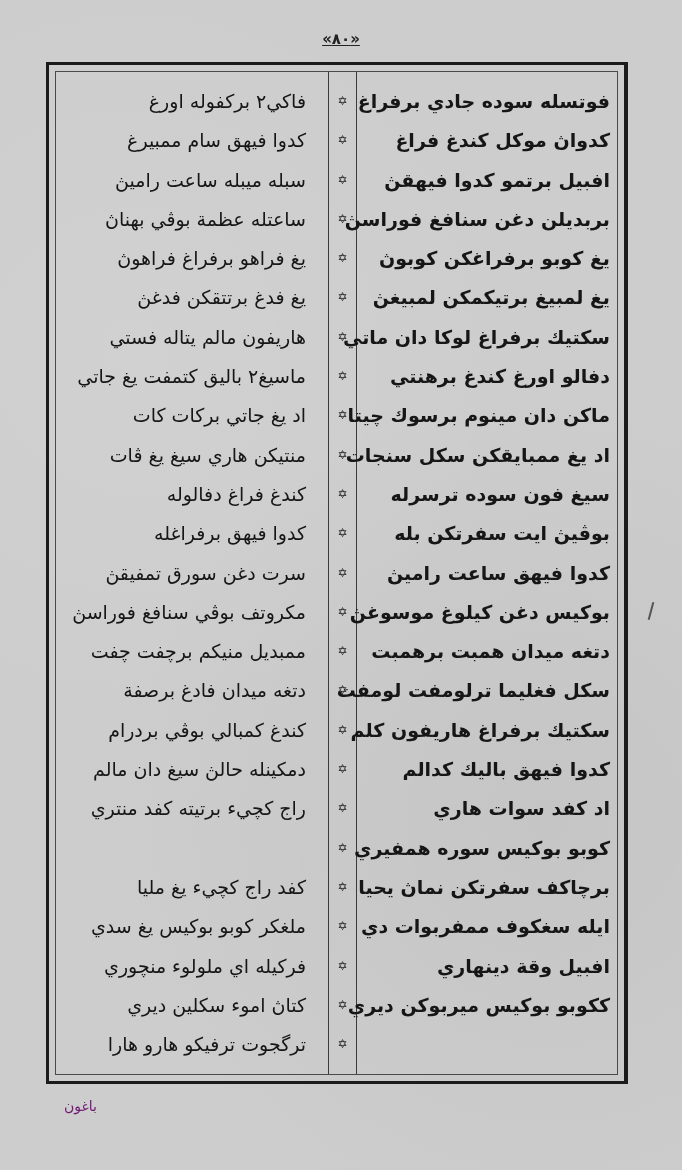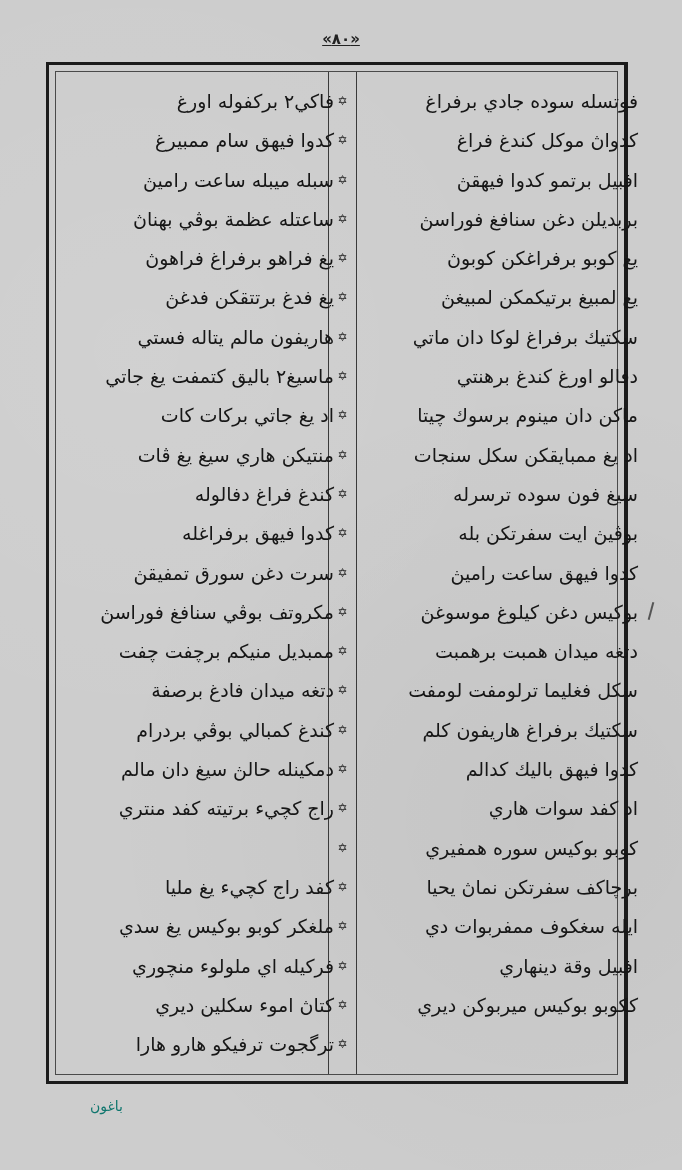--- a/index.html
+++ b/index.html
@@ -80,48 +80,48 @@
     position: absolute;
     top: 0;
     height: 39px;
     line-height: 39px;
     direction: rtl;
     text-align: right;
     font-family: "DejaVu Sans", sans-serif;
     font-size: 19px;
     color: #161616;
     white-space: nowrap;
-    margin-left: 28px;
   }
   .verse.right-col {
     left: 302px;
     width: 252px;
+    font-weight: bold;
   }
   .verse.left-col {
     left: 14px;
     width: 236px;
   }
   .star {
     position: absolute;
     left: 274px;
     width: 25px;
     top: 0;
     height: 39px;
     line-height: 39px;
     text-align: center;
     font-size: 12px;
     color: #2a2a2a;
   }
   .catchword {
     position: absolute;
-    left: 90px;
+    left: 64px;
     top: 1098px;
     direction: rtl;
     font-size: 14px;
-    color: #0f766e;
+    color: #701a75;
   }
   .margin-mark {
     position: absolute;
     left: 650px;
     top: 602px;
     width: 2px;
     height: 18px;
     background: #555;
     transform: rotate(15deg);
   }

